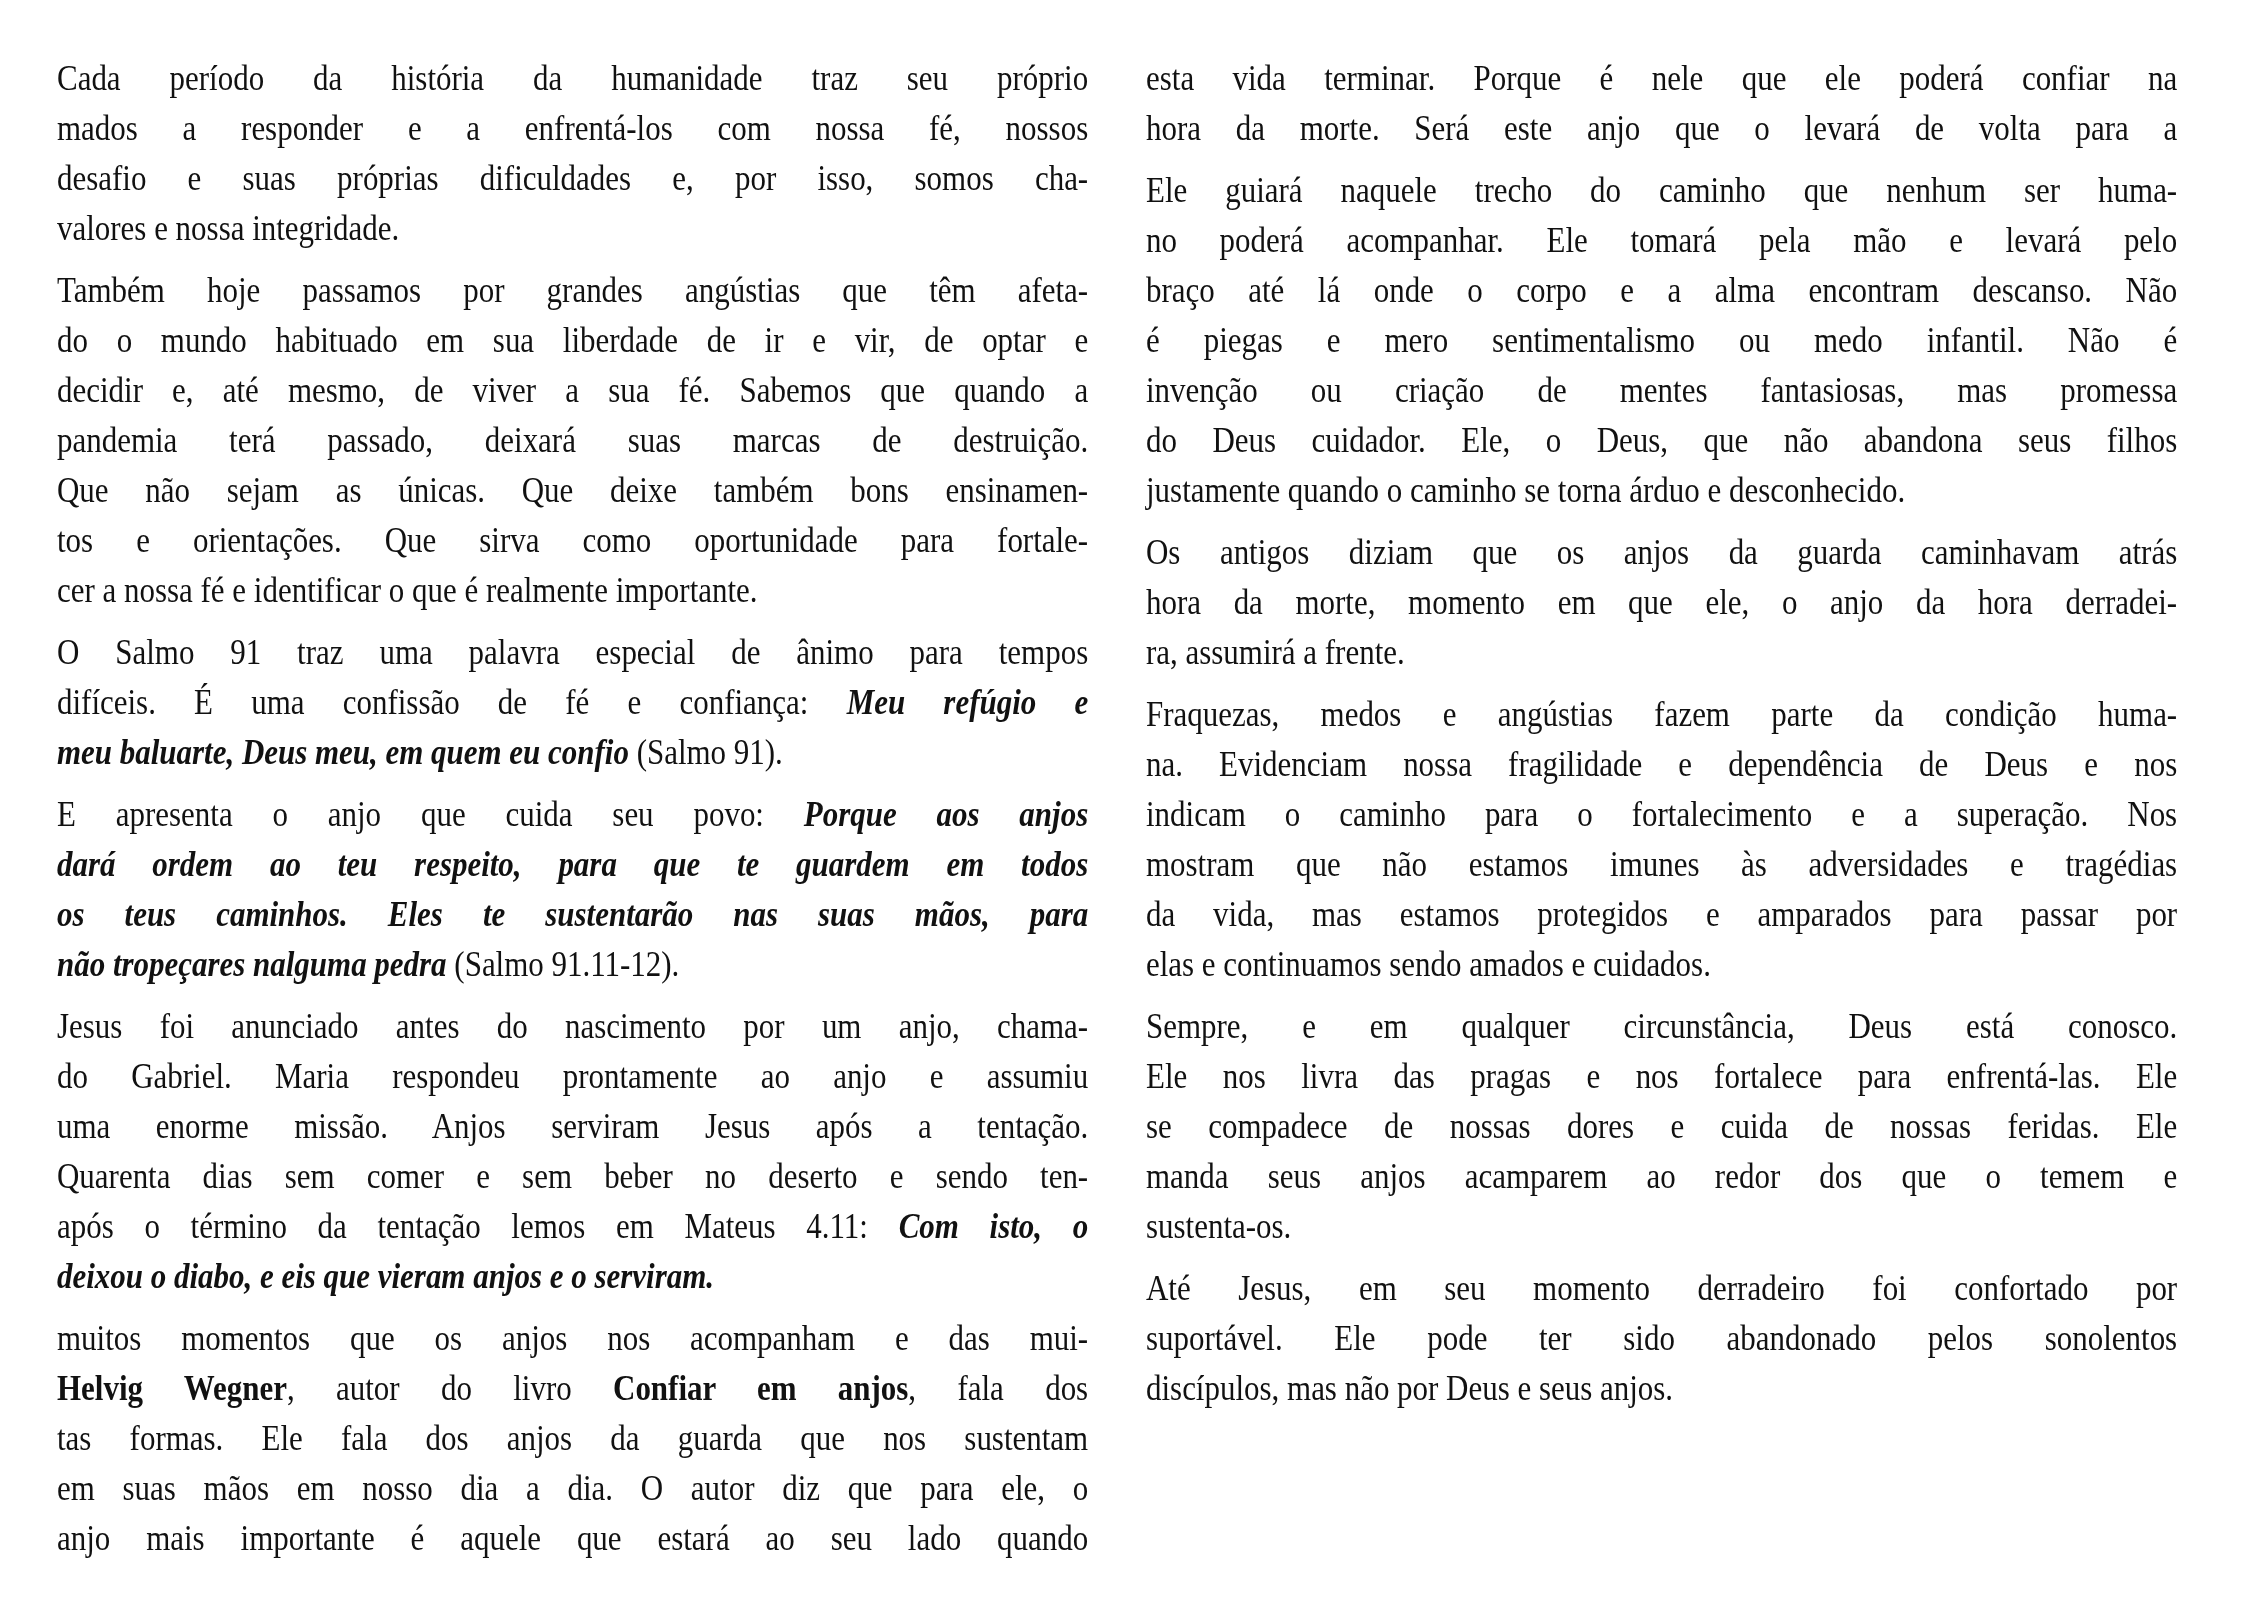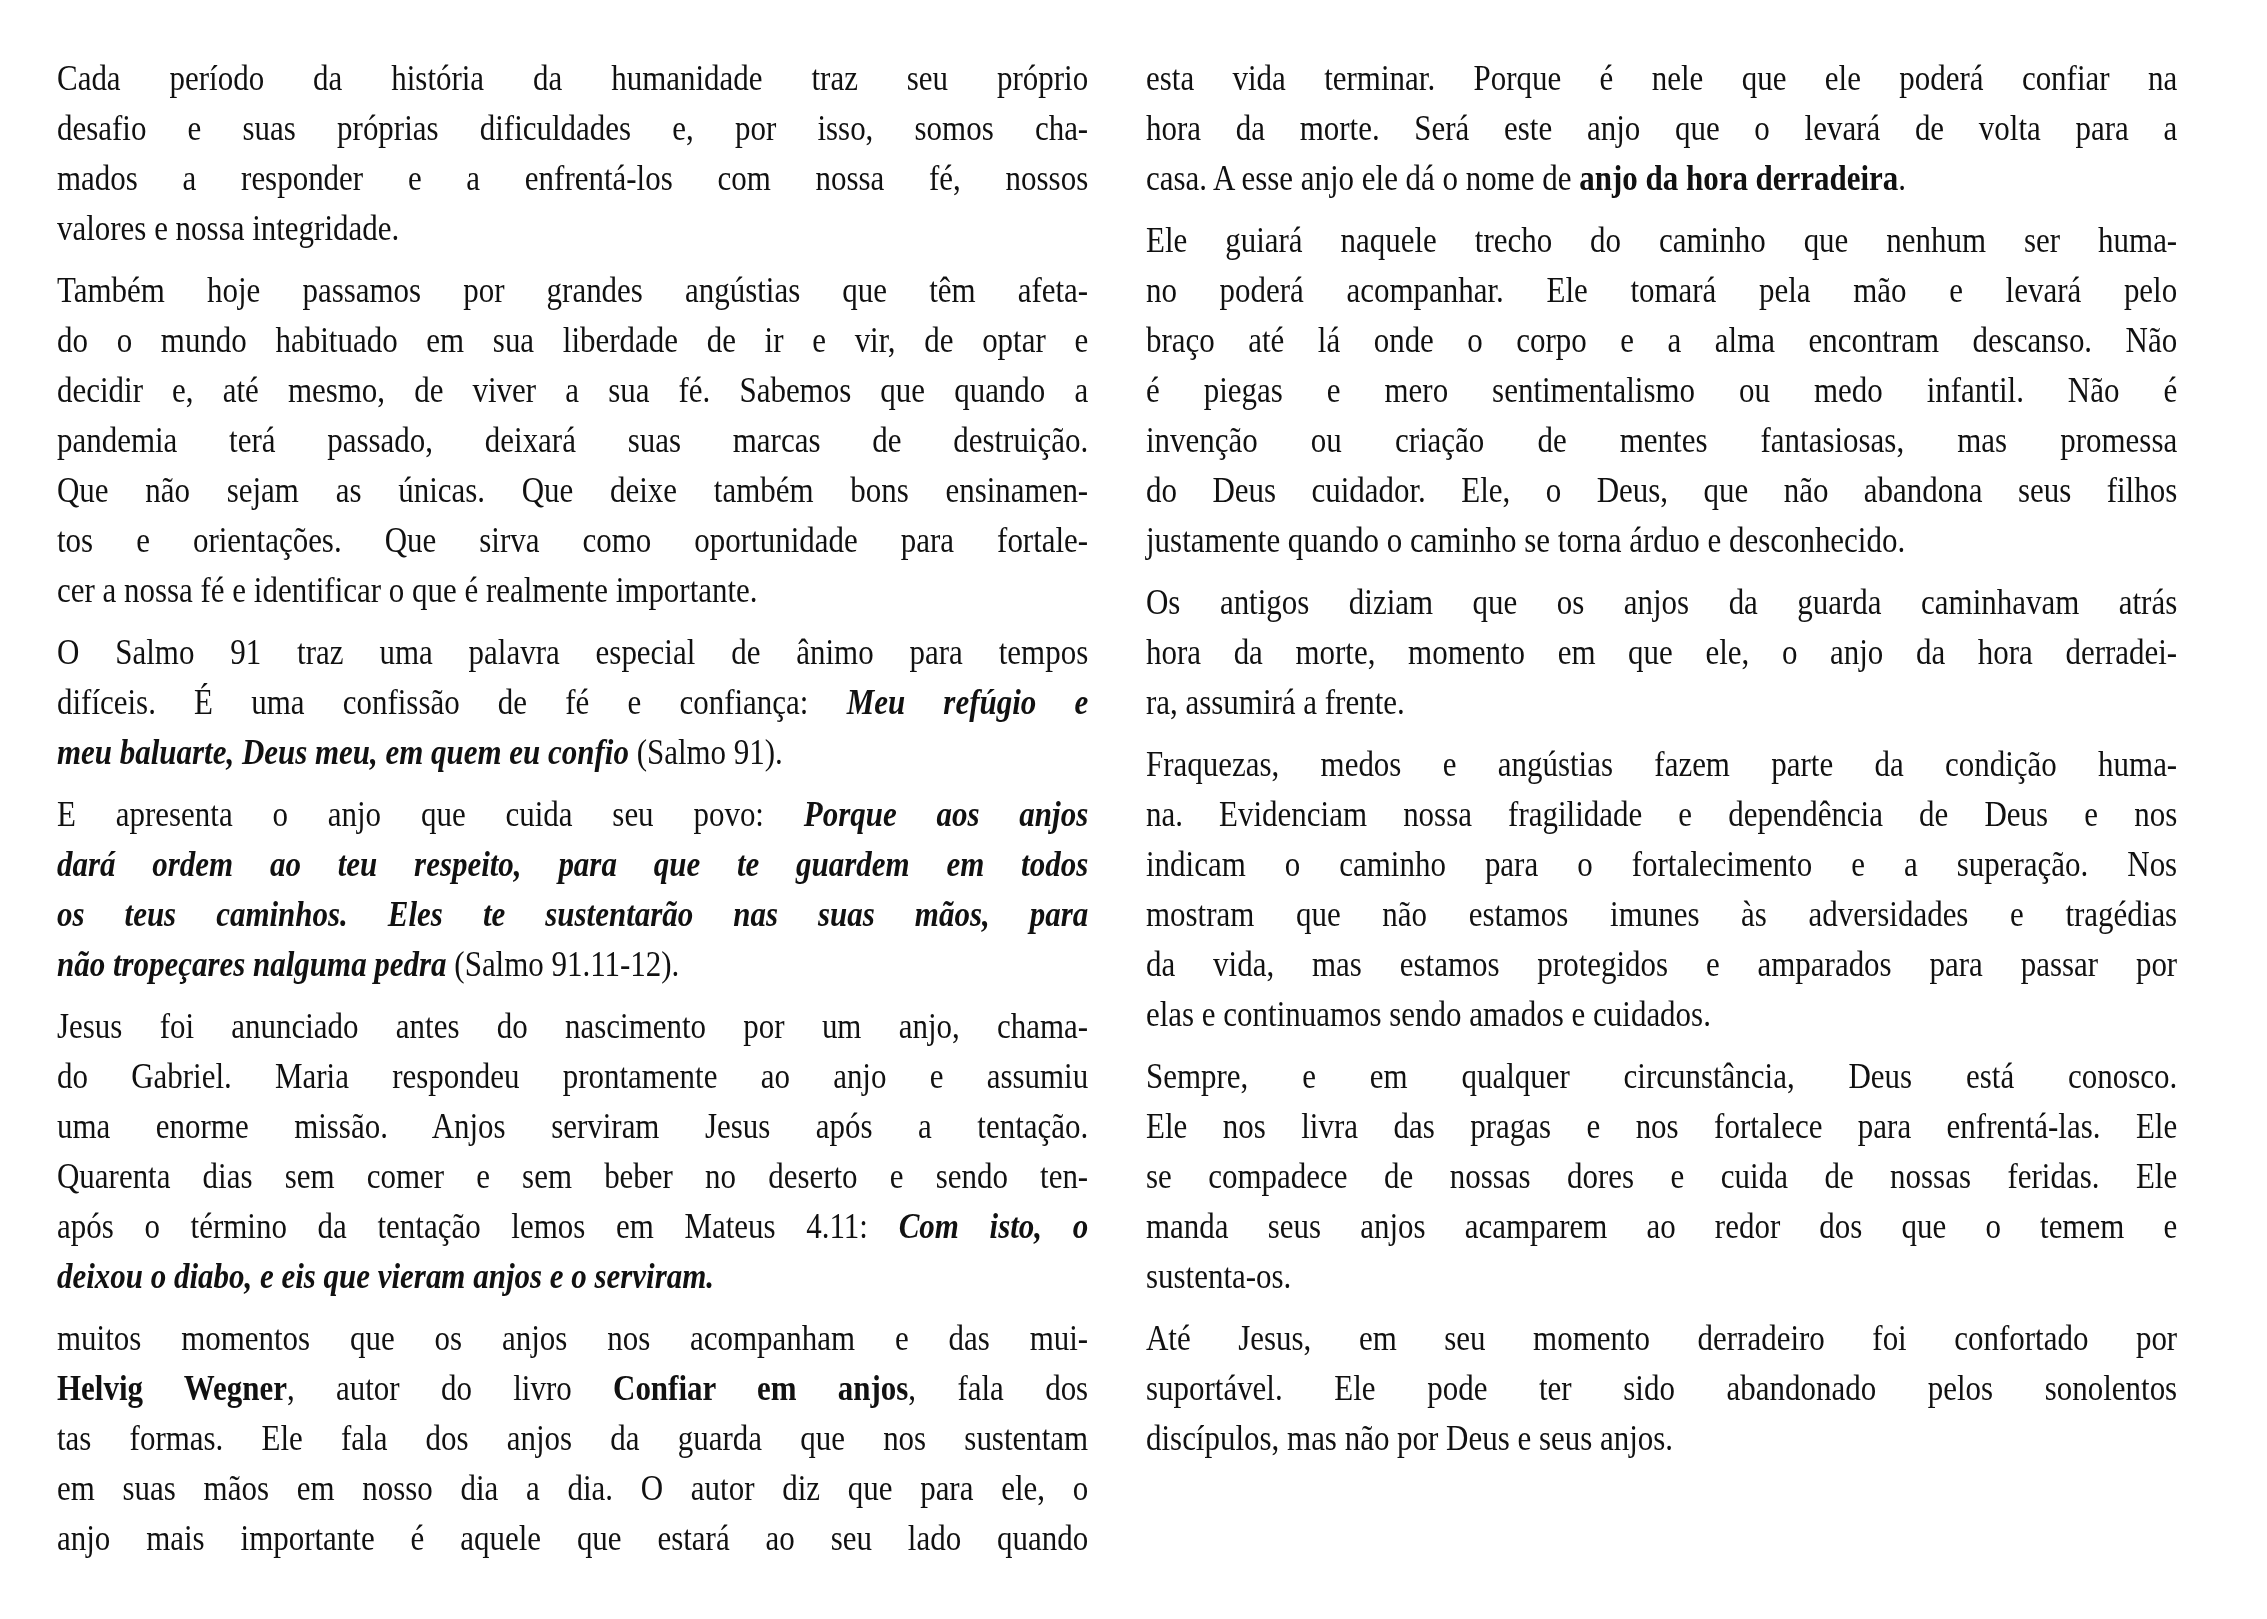--- a/index.html
+++ b/index.html
@@ -26,22 +26,22 @@
     text-align-last:justify;
   }
   .line.last .inner { text-align-last:left; }
 </style>
 </head>
 <body>
 
 <div class="col left">
     <div class="para">
       <div class="line"><span class="inner"><span>Cada período da história da humanidade traz seu próprio</span></span></div>
+      <div class="line"><span class="inner"><span>mados a responder e a enfrentá-los com nossa fé, nossos</span></span></div>
       <div class="line"><span class="inner"><span>desafio e suas próprias dificuldades e, por isso, somos cha-</span></span></div>
-      <div class="line"><span class="inner"><span>mados a responder e a enfrentá-los com nossa fé, nossos</span></span></div>
       <div class="line last"><span class="inner"><span>valores e nossa integridade.</span></span></div>
     </div>
     <div class="para">
       <div class="line"><span class="inner"><span>Também hoje passamos por grandes angústias que têm afeta-</span></span></div>
       <div class="line"><span class="inner"><span>do o mundo habituado em sua liberdade de ir e vir, de optar e</span></span></div>
       <div class="line"><span class="inner"><span>decidir e, até mesmo, de viver a sua fé. Sabemos que quando a</span></span></div>
       <div class="line"><span class="inner"><span>pandemia terá passado, deixará suas marcas de destruição.</span></span></div>
       <div class="line"><span class="inner"><span>Que não sejam as únicas. Que deixe também bons ensinamen-</span></span></div>
       <div class="line"><span class="inner"><span>tos e orientações. Que sirva como oportunidade para fortale-</span></span></div>
       <div class="line last"><span class="inner"><span>cer a nossa fé e identificar o que é realmente importante.</span></span></div>
@@ -70,21 +70,20 @@
       <div class="line"><span class="inner"><span style="font-weight: bold;">Helvig Wegner</span><span>, autor do livro </span><span style="font-weight: bold;">Confiar em anjos</span><span>, fala dos</span></span></div>
       <div class="line"><span class="inner"><span>tas formas. Ele fala dos anjos da guarda que nos sustentam</span></span></div>
       <div class="line"><span class="inner"><span>em suas mãos em nosso dia a dia. O autor diz que para ele, o</span></span></div>
       <div class="line"><span class="inner"><span>anjo mais importante é aquele que estará ao seu lado quando</span></span></div>
     </div>
   </div>
 <div class="col right">
     <div class="para">
       <div class="line"><span class="inner"><span>esta vida terminar. Porque é nele que ele poderá confiar na</span></span></div>
       <div class="line"><span class="inner"><span>hora da morte. Será este anjo que o levará de volta para a</span></span></div>
-      <div class="line last"><span class="inner"><span>casa. A esse anjo ele dá o nome de </span><span style="font-weight: bold;">anjo da hora derradeira</span><span>.</span></span></div>
     </div>
     <div class="para">
       <div class="line"><span class="inner"><span>Ele guiará naquele trecho do caminho que nenhum ser huma-</span></span></div>
       <div class="line"><span class="inner"><span>no poderá acompanhar. Ele tomará pela mão e levará pelo</span></span></div>
       <div class="line"><span class="inner"><span>braço até lá onde o corpo e a alma encontram descanso. Não</span></span></div>
       <div class="line"><span class="inner"><span>é piegas e mero sentimentalismo ou medo infantil. Não é</span></span></div>
       <div class="line"><span class="inner"><span>invenção ou criação de mentes fantasiosas, mas promessa</span></span></div>
       <div class="line"><span class="inner"><span>do Deus cuidador. Ele, o Deus, que não abandona seus filhos</span></span></div>
       <div class="line last"><span class="inner"><span>justamente quando o caminho se torna árduo e desconhecido.</span></span></div>
     </div>

